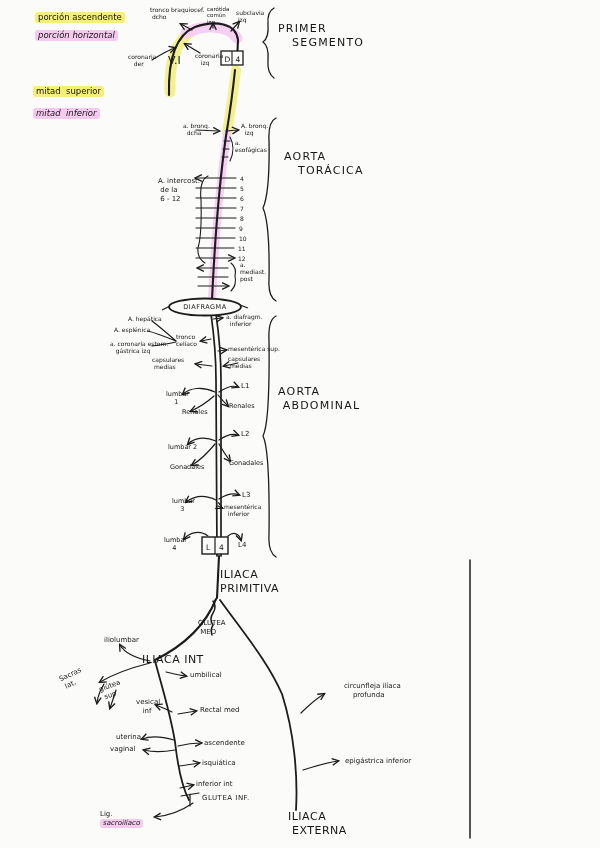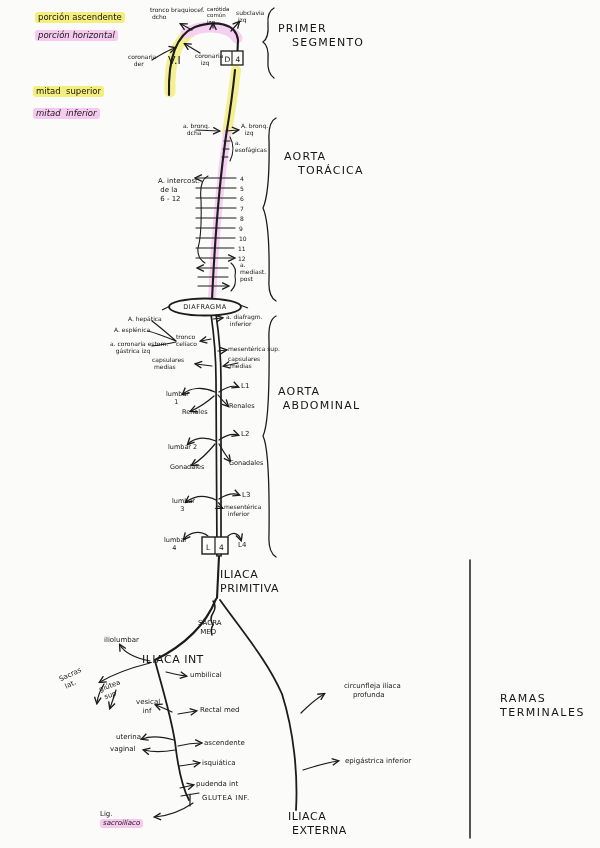--- a/index.html
+++ b/index.html
@@ -216,40 +216,38 @@
   <div class="lb s65" style="left:172px;top:497px">lumbar
     3</div>
   <div class="lb s6" style="left:224px;top:503px">mesentérica
   inferior</div>
   <div class="lb s65" style="left:164px;top:536px">lumbar
     4</div>
   <div class="lb" style="left:238px;top:541px">L4</div>
 
   <div class="lb s75" style="left:220px;top:568px;letter-spacing:.5px">ILIACA
 PRIMITIVA</div>
-  <div class="lb" style="left:198px;top:619px">SACRA
+  <div class="lb" style="left:198px;top:619px">GLUTEA
  MED</div>
   <div class="lb" style="left:104px;top:636px">iliolumbar</div>
   <div class="lb s75" style="left:142px;top:653px;letter-spacing:.5px">ILIACA INT</div>
   <div class="lb rotm25" style="left:58px;top:676px">Sacras
  lat.</div>
   <div class="lb rotm20" style="left:98px;top:686px">glútea
  sup</div>
   <div class="lb" style="left:190px;top:671px">umbilical</div>
   <div class="lb" style="left:136px;top:698px">vesical
    inf</div>
   <div class="lb" style="left:200px;top:706px">Rectal med</div>
   <div class="lb" style="left:116px;top:733px">uterina</div>
   <div class="lb" style="left:110px;top:745px">vaginal</div>
   <div class="lb" style="left:204px;top:739px">ascendente</div>
   <div class="lb" style="left:202px;top:759px">isquiática</div>
-  <div class="lb" style="left:196px;top:780px">pudenda int</div>
+  <div class="lb" style="left:196px;top:780px">inferior int</div>
   <div class="lb" style="left:202px;top:794px;letter-spacing:.5px">GLUTEA INF.</div>
   <div class="lb" style="left:100px;top:810px"><span>Lig.</span><br><span class="hl hl-p">sacroilíaco</span></div>
   <div class="lb s75" style="left:288px;top:810px;letter-spacing:.5px">ILIACA
  EXTERNA</div>
   <div class="lb" style="left:344px;top:682px">circunfleja ilíaca
     profunda</div>
   <div class="lb" style="left:345px;top:757px">epigástrica inferior</div>
-  <div class="lb big" style="left:500px;top:692px">RAMAS
-TERMINALES</div>
 
 </div>
 
 </body></html>

